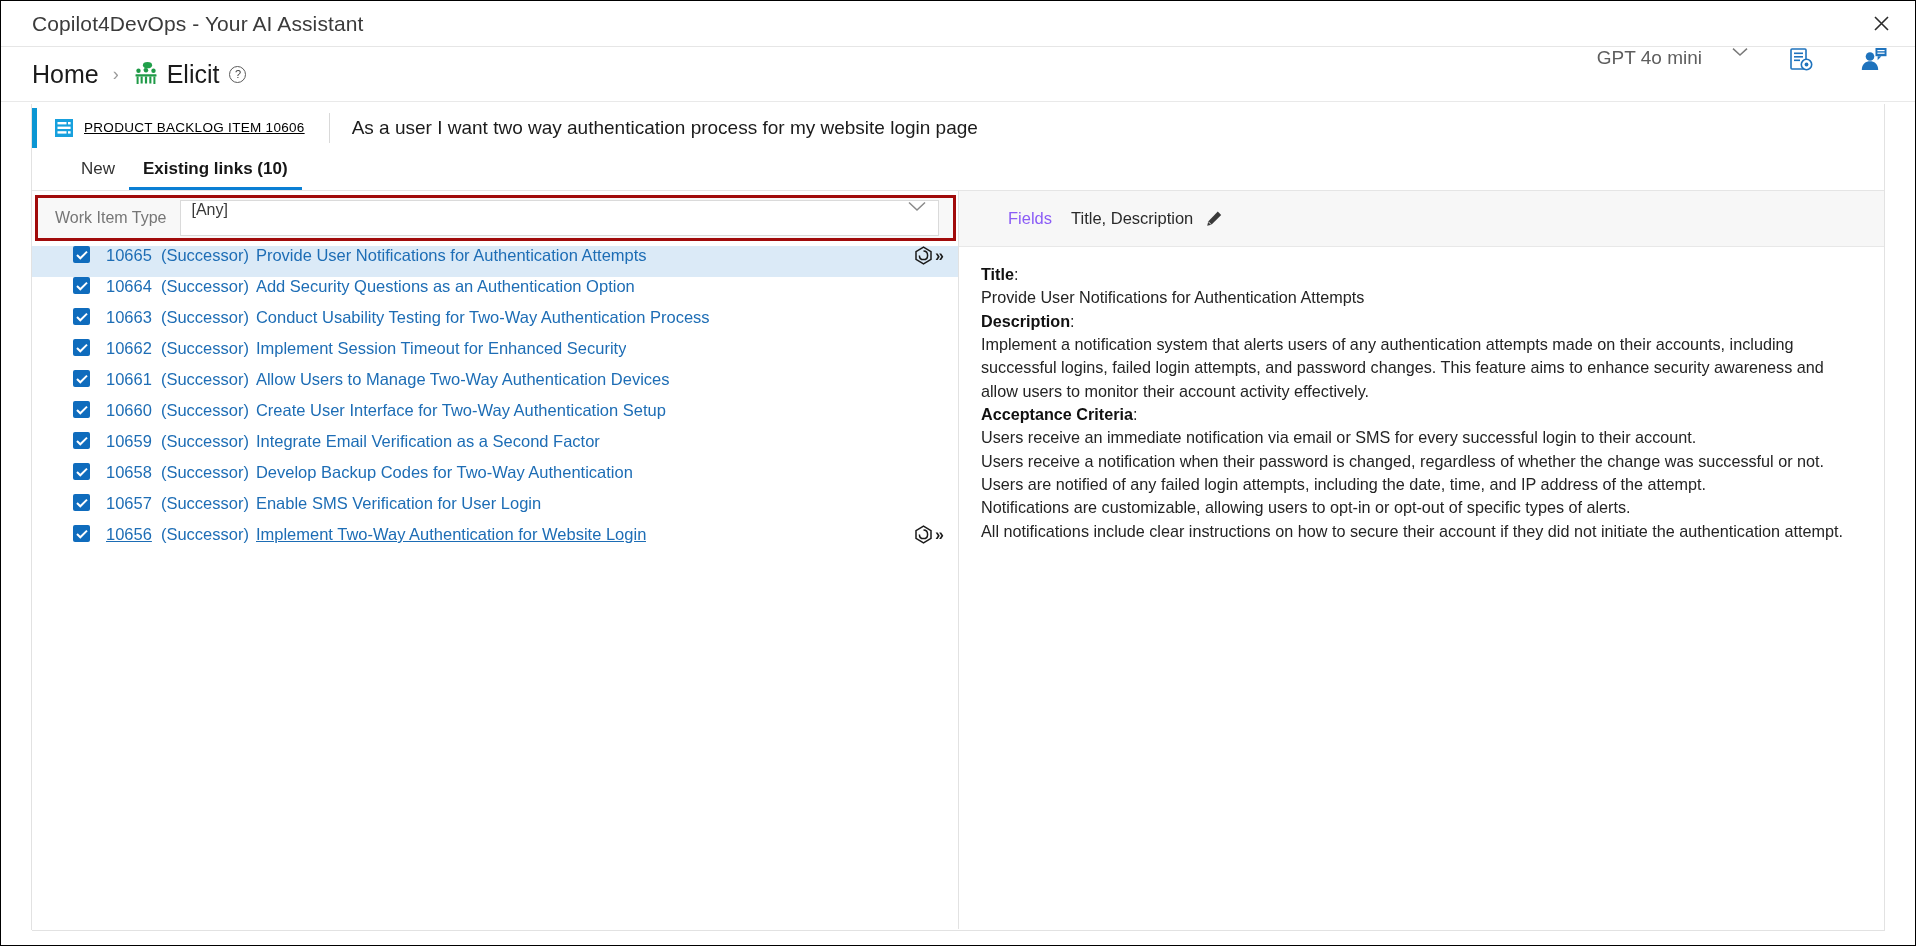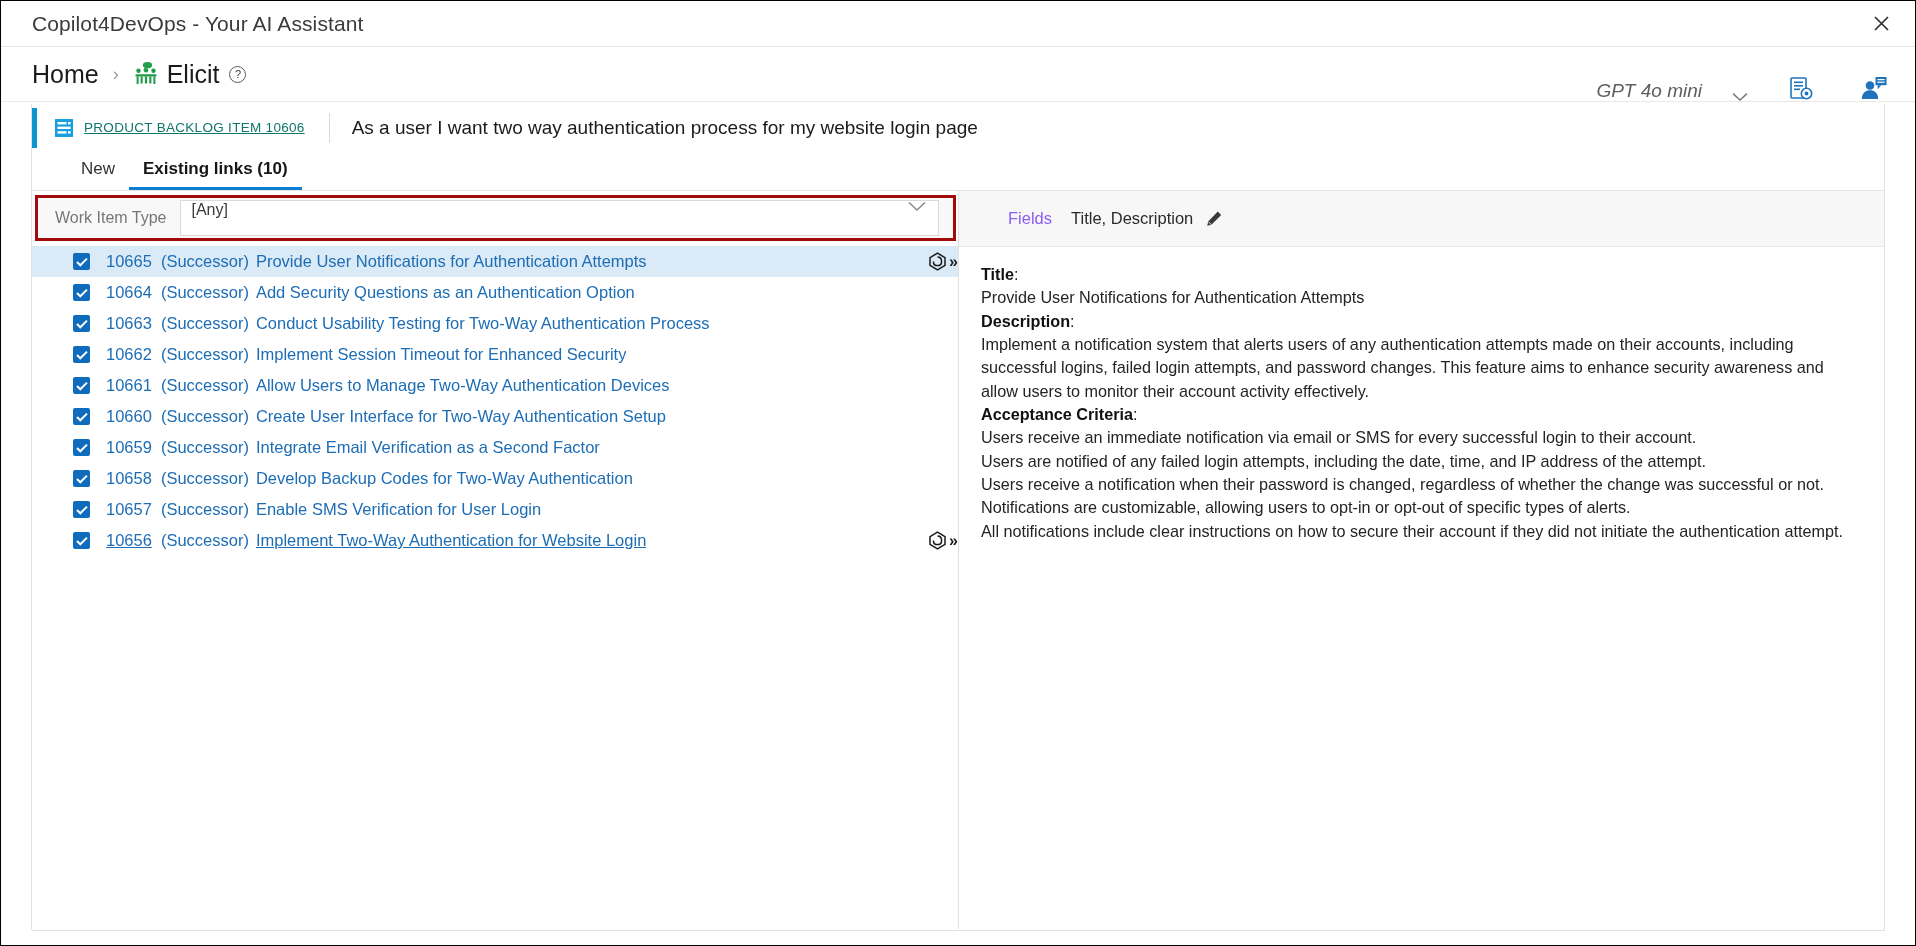--- a/index.html
+++ b/index.html
@@ -72,21 +72,21 @@
     border: 1.4px solid #5a5a5a;
     border-radius: 50%;
     color: #3f3f3f;
     font-size: 11px;
     display: inline-flex; align-items: center; justify-content: center;
     cursor: pointer;
   }
   .topright {
     position: absolute;
     right: 28px; top: 0; height: 55px;
-    display: flex; align-items: flex-end; gap: 14px; font-style: italic;
+    display: flex; align-items: flex-start; gap: 14px;
   }
   .model-name {
     font-size: 19px;
     color: #5e5e5e;
     cursor: pointer;
   }
   .chev-down {
     margin-left: 16px; margin-right: 26px;
     width: 16px; height: 10px;
     cursor: pointer;
@@ -118,21 +118,21 @@
     padding-left: 0;
   }
   .wi-accent {
     width: 5px; height: 40px;
     background: #0b96d3;
     margin-right: 17px;
   }
   .wi-type-icon { width: 20px; height: 20px; margin-right: 10px; display:block; }
   .wi-id-link {
     font-size: 13.5px;
-    color: #0f766e;
+    color: #000000;
     text-decoration: underline;
     letter-spacing: 0.3px;
     cursor: pointer;
   }
   .wi-divider {
     width: 1px; height: 30px;
     background: #d9d9d9;
     margin: 0 22px 0 24px;
   }
   .wi-title {
@@ -195,23 +195,24 @@
     padding: 0 10px;
     position: relative;
     cursor: pointer;
   }
   .filter-value { font-size: 16px; color: #3a3a3a; }
   .filter-chev { position: absolute; right: 12px; width: 18px; height: 11px; }
 
   
   .link-list { padding-top: 5px; }
   .link-row {
-    display: flex; align-items: center;
+    display: flex; align-items: flex-start;
     height: 31px;
     padding-left: 41px;
+    padding-right: 14px;
     cursor: pointer;
   }
   .link-row.selected { background: #dbeaf7; }
   .cb {
     width: 17px; height: 17px;
     background: #0f6cbd;
     border-radius: 2px;
     margin-right: 16px;
     flex: 0 0 auto;
     display: flex; align-items: center; justify-content: center;
@@ -489,22 +490,22 @@
         </div>
 
         <div class="detail">
           <div class="line"><b>Title</b>:</div>
           <div class="line">Provide User Notifications for Authentication Attempts</div>
           <div class="line"><b>Description</b>:</div>
           <div class="para">Implement a notification system that alerts users of any authentication attempts made on their accounts, including successful logins, failed login attempts, and password changes. This feature aims to enhance security awareness and allow users to monitor their account activity effectively.</div>
           <div class="line"><b>Acceptance Criteria</b>:</div>
           <div>
               <div class="para">Users receive an immediate notification via email or SMS for every successful login to their account.</div>
+              <div class="para">Users receive a notification when their password is changed, regardless of whether the change was successful or not.</div>
               <div class="para">Users are notified of any failed login attempts, including the date, time, and IP address of the attempt.</div>
-              <div class="para">Users receive a notification when their password is changed, regardless of whether the change was successful or not.</div>
               <div class="para">Notifications are customizable, allowing users to opt-in or opt-out of specific types of alerts.</div>
               <div class="para">All notifications include clear instructions on how to secure their account if they did not initiate the authentication attempt.</div>
             </div>
         </div>
       </div>
 
     </div>
   </div>
 </div>
 

